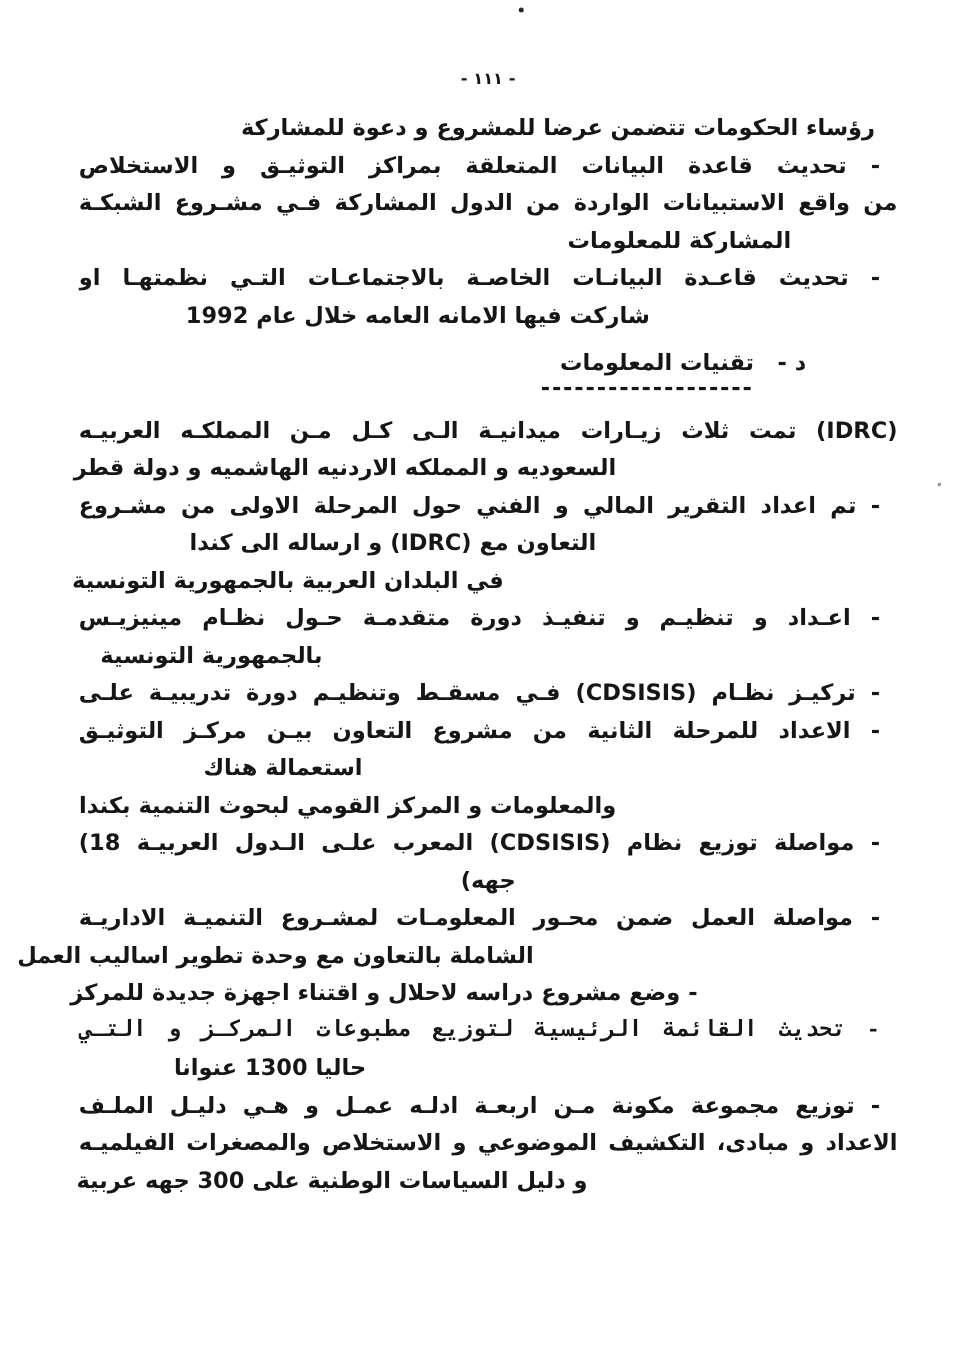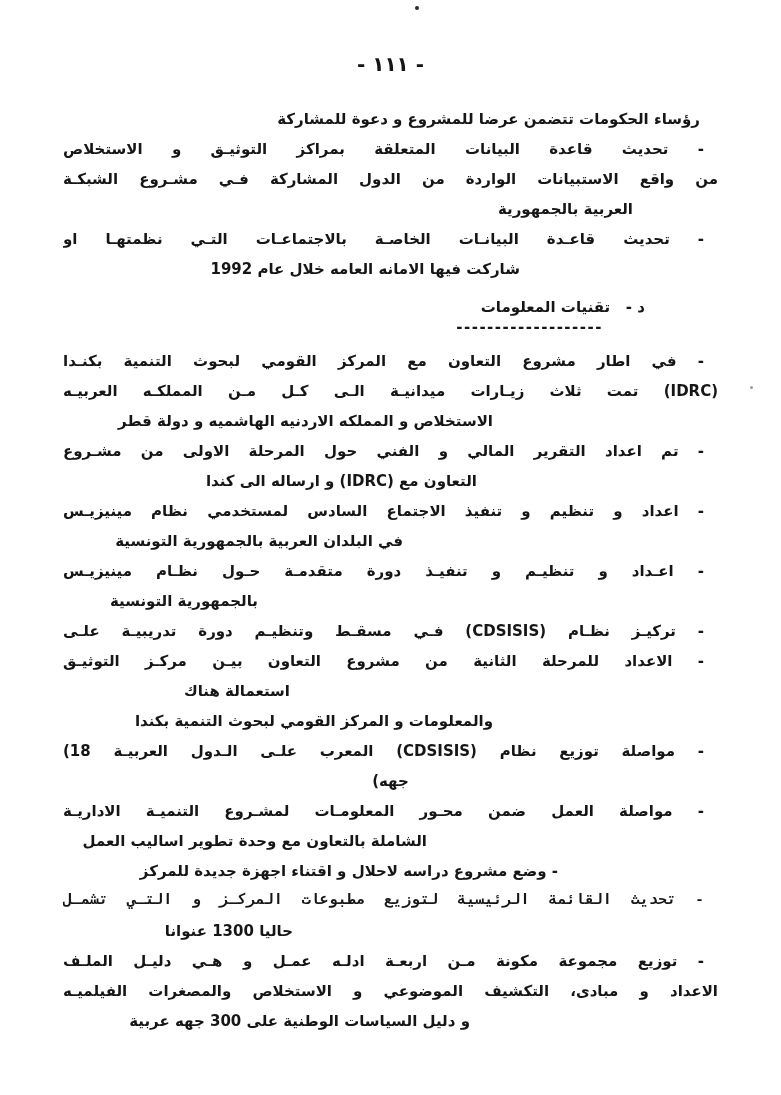--- a/index.html
+++ b/index.html
@@ -10,27 +10,27 @@
     font-family:"DejaVu Sans", sans-serif;
     font-weight:bold;
     color:#161616;
     overflow:hidden;
     margin:0 auto;
   }
   .page-number{
     margin-top:52px;
     height:24px;line-height:24px;
     text-align:center;
-    font-size:20px;
+    font-size:13px;
     letter-spacing:2px;
   }
   .doc{
-    margin-top:28px;
+    margin-top:12px;
     padding:0 63px 0 63px;
-    font-size:15px;
+    font-size:18px;
   }
   .line{
     height:30px;line-height:30px;
     text-align:right;
     white-space:nowrap;
   }
   .line.justify{
     text-align:justify;
     text-align-last:justify;
     white-space:normal;
@@ -52,31 +52,29 @@
 <body>
 
 <div class="page">
   <div class="speck s1"></div>
   <div class="speck s2"></div>
   <div class="page-number">- ١١١ -</div>
   <div class="doc" dir="rtl">
       <div class="line right" style="padding-right: 18px;">رؤساء الحكومات تتضمن عرضا للمشروع و دعوة للمشاركة</div>
       <div class="line justify" style="padding-right: 14px;">- تحديث قاعدة البيانات المتعلقة بمراكز التوثيـق و الاستخلاص</div>
       <div class="line justify">من واقع الاستبيانات الواردة من الدول المشاركة فـي مشـروع الشبكـة</div>
-      <div class="line right" style="padding-right: 85px;">العربية بالجمهورية</div>
+      <div class="line right" style="padding-right: 85px;">المشاركة للمعلومات</div>
       <div class="line justify" style="padding-right: 14px;">- تحديث قاعـدة البيانـات الخاصـة بالاجتماعـات التـي نظمتهـا او</div>
       <div class="line right" style="padding-right: 198px;">شاركت فيها الامانه العامه خلال عام 1992</div>
       <div class="line heading" style="padding-right: 73px;">د -&nbsp;&nbsp;&nbsp;تقنيات المعلومات</div>
       <div class="line rule" style="padding-right: 115px;">-------------------</div>
-      <div class="line justify" style="padding-right: 14px;">- في اطار مشروع التعاون مع المركز القومي لبحوث التنمية بكنـدا</div>
       <div class="line justify">(IDRC) تمت ثلاث زيـارات ميدانيـة الـى كـل مـن المملكـه العربيـه</div>
-      <div class="line right" style="padding-right: 225px;">الاستخلاص و المملكه الاردنيه الهاشميه و دولة قطر</div>
+      <div class="line right" style="padding-right: 225px;">السعوديه و المملكه الاردنيه الهاشميه و دولة قطر</div>
       <div class="line justify" style="padding-right: 14px;">- تم اعداد التقرير المالي و الفني حول المرحلة الاولى من مشـروع</div>
       <div class="line right" style="padding-right: 241px;">التعاون مع (IDRC) و ارساله الى كندا</div>
-      <div class="line justify" style="padding-right: 14px;">- اعداد و تنظيم و تنفيذ الاجتماع السادس لمستخدمي نظام مينيزيـس</div>
       <div class="line right" style="padding-right: 315px;">في البلدان العربية بالجمهورية التونسية</div>
       <div class="line justify" style="padding-right: 14px;">- اعـداد و تنظيـم و تنفيـذ دورة متقدمـة حـول نظـام مينيزيـس</div>
       <div class="line right" style="padding-right: 460px;">بالجمهورية التونسية</div>
       <div class="line justify" style="padding-right: 14px;">- تركيـز نظـام (CDSISIS) فـي مسقـط وتنظيـم دورة تدريبيـة علـى</div>
       <div class="line justify" style="padding-right: 14px;">- الاعداد للمرحلة الثانية من مشروع التعاون بيـن مركـز التوثيـق</div>
       <div class="line right" style="padding-right: 428px;">استعمالة هناك</div>
       <div class="line right" style="padding-right: 225px;">والمعلومات و المركز القومي لبحوث التنمية بكندا</div>
       <div class="line justify" style="padding-right: 14px;">- مواصلة توزيع نظام (CDSISIS) المعرب علـى الـدول العربيـة ‪(18‬</div>
       <div class="line left">جهه)</div>
       <div class="line justify" style="padding-right: 14px;">- مواصلة العمل ضمن محـور المعلومـات لمشـروع التنميـة الاداريـة</div>

